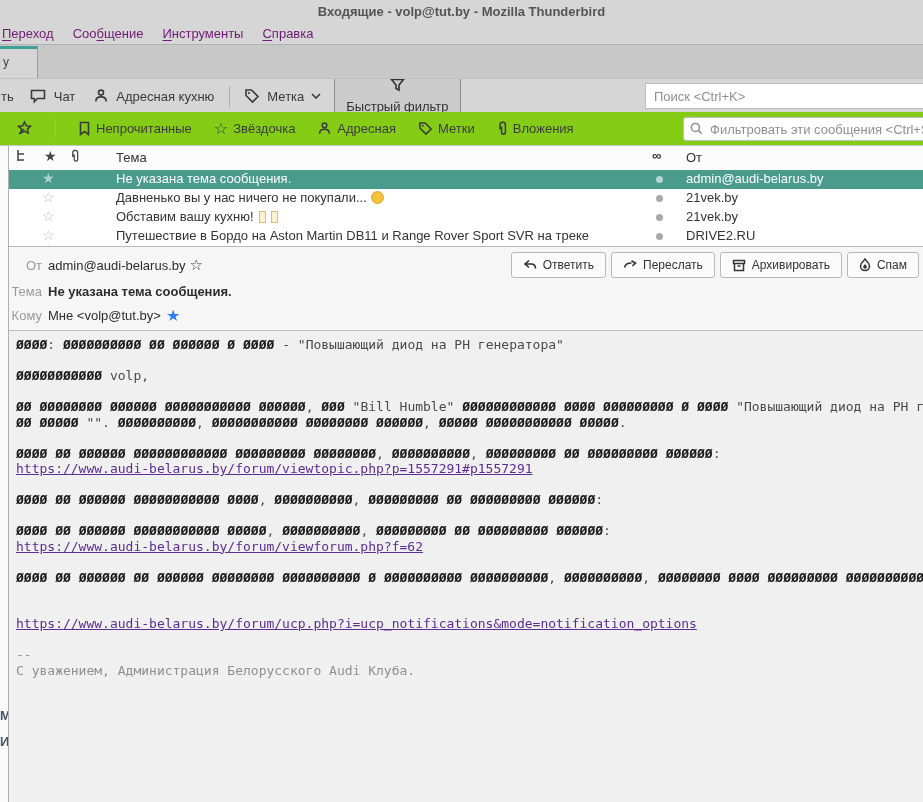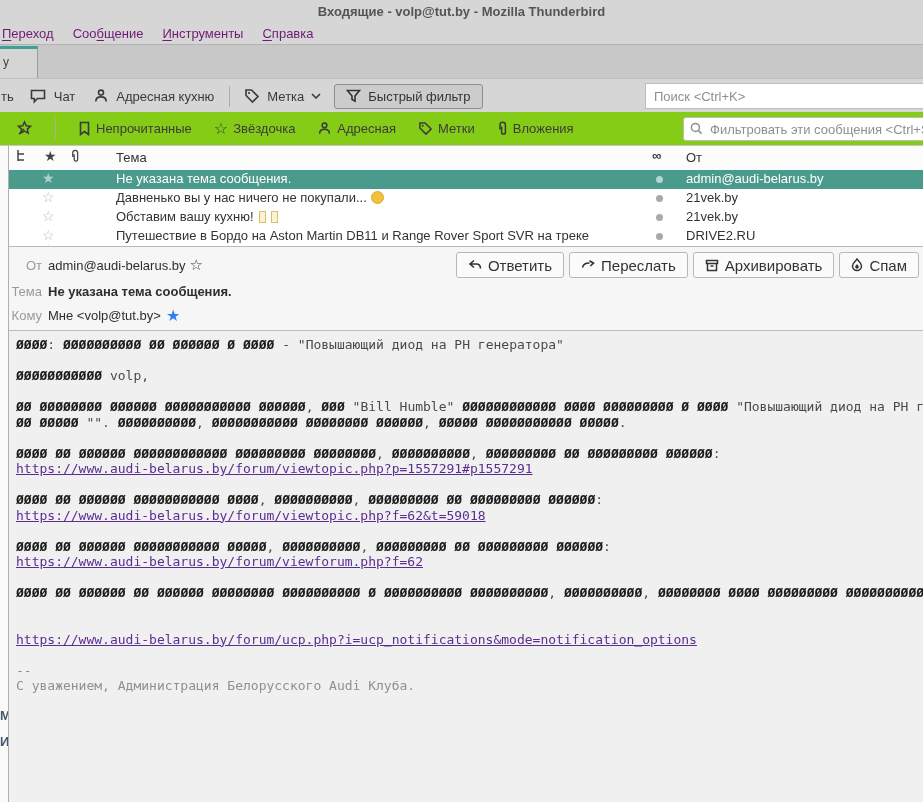--- a/index.html
+++ b/index.html
@@ -19,21 +19,21 @@
   .tabstrip{left:0;top:44px;width:923px;height:34px;background:#c8c8c8;border-top:1px solid #b2b2b2;}
   .tab{position:absolute;left:-26px;top:1px;width:62px;height:32px;background:#d5d5d5;
        border-top:3px solid #3fa193;border-right:1px solid #9c9c9c;border-left:1px solid #9c9c9c;}
   .tab .frag{position:absolute;left:28px;top:6px;font-size:12px;color:#444;}
   
   .toolbar{left:0;top:78px;width:923px;height:34px;background:#d6d6d6;border-top:1px solid #c0c0c0;
            border-bottom:1px solid #b7b7b7;display:flex;align-items:center;overflow:hidden;}
   .tbtn{display:flex;align-items:center;gap:7px;font-size:13px;color:#3a3a3a;white-space:nowrap;cursor:default;}
   .sep{width:1px;height:21px;background:#adadad;}
   .qf{display:flex;align-items:center;gap:7px;font-size:13px;color:#333;background:#cccccc;
-      border:1px solid #8e8e8e;border-radius:3px;padding:4px 11px;}
+      border:1px solid #8e8e8e;border-radius:3px;padding:4px 11px;flex-direction:column;}
   .searchbox{position:absolute;left:645px;top:4px;width:285px;height:24px;border:1px solid #bdbdbd;
              background:#fff;font-size:13px;padding:0 0 0 8px;color:#333;font-family:"Liberation Sans",sans-serif;}
   .searchbox::placeholder{color:#8f8f8f;opacity:1;}
   
   .filterbar{left:0;top:112px;width:923px;height:34px;background:#84cc16;border-bottom:1px solid #c6c6c6;
              display:flex;align-items:center;column-gap:22px;padding-left:16px;overflow:hidden;box-sizing:border-box;}
   .ftog{display:flex;align-items:center;gap:5px;font-size:13px;color:#3c3c3c;white-space:nowrap;cursor:default;}
   .filterwrap{position:absolute;left:683px;top:5px;width:248px;height:24px;}
   .filterinput{width:100%;height:100%;box-sizing:border-box;border:1px solid #bdbdbd;border-radius:3px;
                background:#fff;font-size:13px;padding-left:26px;color:#333;font-family:"Liberation Sans",sans-serif;}
@@ -60,21 +60,21 @@
   .headerpane{left:0;top:246px;width:923px;height:85px;background:#f6f6f6;border-top:1px solid #b9b9b9;
               border-bottom:1px solid #bdbdbd;box-sizing:border-box;overflow:hidden;}
   .hrow{position:absolute;left:0;height:20px;display:flex;align-items:center;font-size:13px;}
   .hlabel{width:42px;text-align:right;color:#9a9a9a;margin-right:6px;flex:none;}
   .hval{color:#2e2e2e;white-space:nowrap;}
   .hval.b{font-weight:700;}
   .hstar{font-size:15px;color:#3a3a3a;margin-left:4px;}
   .bluestar{color:#2f7ff0;font-size:16px;margin-left:5px;}
   .hbuttons{position:absolute;right:4px;top:5px;display:flex;gap:5px;}
   .hbtn{display:flex;align-items:center;gap:6px;background:#fbfbfb;border:1px solid #b8b8b8;border-radius:3px;
-        padding:0 11px;height:24px;font-size:15px;color:#333;white-space:nowrap;cursor:default;}
+        padding:0 11px;height:24px;font-size:12px;color:#333;white-space:nowrap;cursor:default;}
   
   .bodypane{left:0;top:331px;width:923px;height:471px;background:#f0f0f0;overflow:hidden;
             padding:6px 0 0 16px;box-sizing:border-box;}
   .bline{font-family:"DejaVu Sans Mono",monospace;font-size:13px;line-height:15.5px;min-height:15.5px;
          color:#4a4a4a;white-space:pre;}
   .bline .moji{font-weight:700;color:#1d1d1d;}
   .bline.sig{color:#909090;}
   .blink{color:#5b2d91;text-decoration:underline;}
   
   .sliver{left:0;top:146px;width:9px;height:656px;background:#fafafa;border-right:1px solid #b0b0b0;
@@ -308,21 +308,20 @@
     <div class="bline"></div>
     <div class="bline"><span class="moji">ØØØØØØØØØØØ</span> volp,</div>
     <div class="bline"></div>
     <div class="bline"><span class="moji">ØØ</span> <span class="moji">ØØØØØØØØ</span> <span class="moji">ØØØØØØ</span> <span class="moji">ØØØØØØØØØØØ</span> <span class="moji">ØØØØØØ</span>, <span class="moji">ØØØ</span> "Bill Humble" <span class="moji">ØØØØØØØØØØØØ</span> <span class="moji">ØØØØ</span> <span class="moji">ØØØØØØØØØ</span> <span class="moji">Ø</span> <span class="moji">ØØØØ</span> "Повышающий диод на РН генератора"</div>
     <div class="bline"><span class="moji">ØØ</span> <span class="moji">ØØØØØ</span> "". <span class="moji">ØØØØØØØØØØ</span>, <span class="moji">ØØØØØØØØØØØ</span> <span class="moji">ØØØØØØØØ</span> <span class="moji">ØØØØØØ</span>, <span class="moji">ØØØØØ</span> <span class="moji">ØØØØØØØØØØØ</span> <span class="moji">ØØØØØ</span>.</div>
     <div class="bline"></div>
     <div class="bline"><span class="moji">ØØØØ</span> <span class="moji">ØØ</span> <span class="moji">ØØØØØØ</span> <span class="moji">ØØØØØØØØØØØØ</span> <span class="moji">ØØØØØØØØØ</span> <span class="moji">ØØØØØØØØ</span>, <span class="moji">ØØØØØØØØØØ</span>, <span class="moji">ØØØØØØØØØ</span> <span class="moji">ØØ</span> <span class="moji">ØØØØØØØØØ</span> <span class="moji">ØØØØØØ</span>:</div>
     <div class="bline"><a class="blink" href="#">https://www.audi-belarus.by/forum/viewtopic.php?p=1557291#p1557291</a></div>
     <div class="bline"></div>
     <div class="bline"><span class="moji">ØØØØ</span> <span class="moji">ØØ</span> <span class="moji">ØØØØØØ</span> <span class="moji">ØØØØØØØØØØØ</span> <span class="moji">ØØØØ</span>, <span class="moji">ØØØØØØØØØØ</span>, <span class="moji">ØØØØØØØØØ</span> <span class="moji">ØØ</span> <span class="moji">ØØØØØØØØØ</span> <span class="moji">ØØØØØØ</span>:</div>
-    <div class="bline"><a class="blink" href="#">https://www.audi-belarus.by/forum/viewtopic.php?f=62&amp;t=59018</a></div>
     <div class="bline"></div>
     <div class="bline"><span class="moji">ØØØØ</span> <span class="moji">ØØ</span> <span class="moji">ØØØØØØ</span> <span class="moji">ØØØØØØØØØØØ</span> <span class="moji">ØØØØØ</span>, <span class="moji">ØØØØØØØØØØ</span>, <span class="moji">ØØØØØØØØØ</span> <span class="moji">ØØ</span> <span class="moji">ØØØØØØØØØ</span> <span class="moji">ØØØØØØ</span>:</div>
     <div class="bline"><a class="blink" href="#">https://www.audi-belarus.by/forum/viewforum.php?f=62</a></div>
     <div class="bline"></div>
     <div class="bline"><span class="moji">ØØØØ</span> <span class="moji">ØØ</span> <span class="moji">ØØØØØØ</span> <span class="moji">ØØ</span> <span class="moji">ØØØØØØ</span> <span class="moji">ØØØØØØØØ</span> <span class="moji">ØØØØØØØØØØ</span> <span class="moji">Ø</span> <span class="moji">ØØØØØØØØØØ</span> <span class="moji">ØØØØØØØØØØ</span>, <span class="moji">ØØØØØØØØØØ</span>, <span class="moji">ØØØØØØØØ</span> <span class="moji">ØØØØ</span> <span class="moji">ØØØØØØØØØ</span> <span class="moji">ØØØØØØØØØØØ</span> :</div>
     <div class="bline"></div>
     <div class="bline"></div>
     <div class="bline"><a class="blink" href="#">https://www.audi-belarus.by/forum/ucp.php?i=ucp_notifications&amp;mode=notification_options</a></div>
     <div class="bline"></div>
     <div class="bline sig">--</div>

